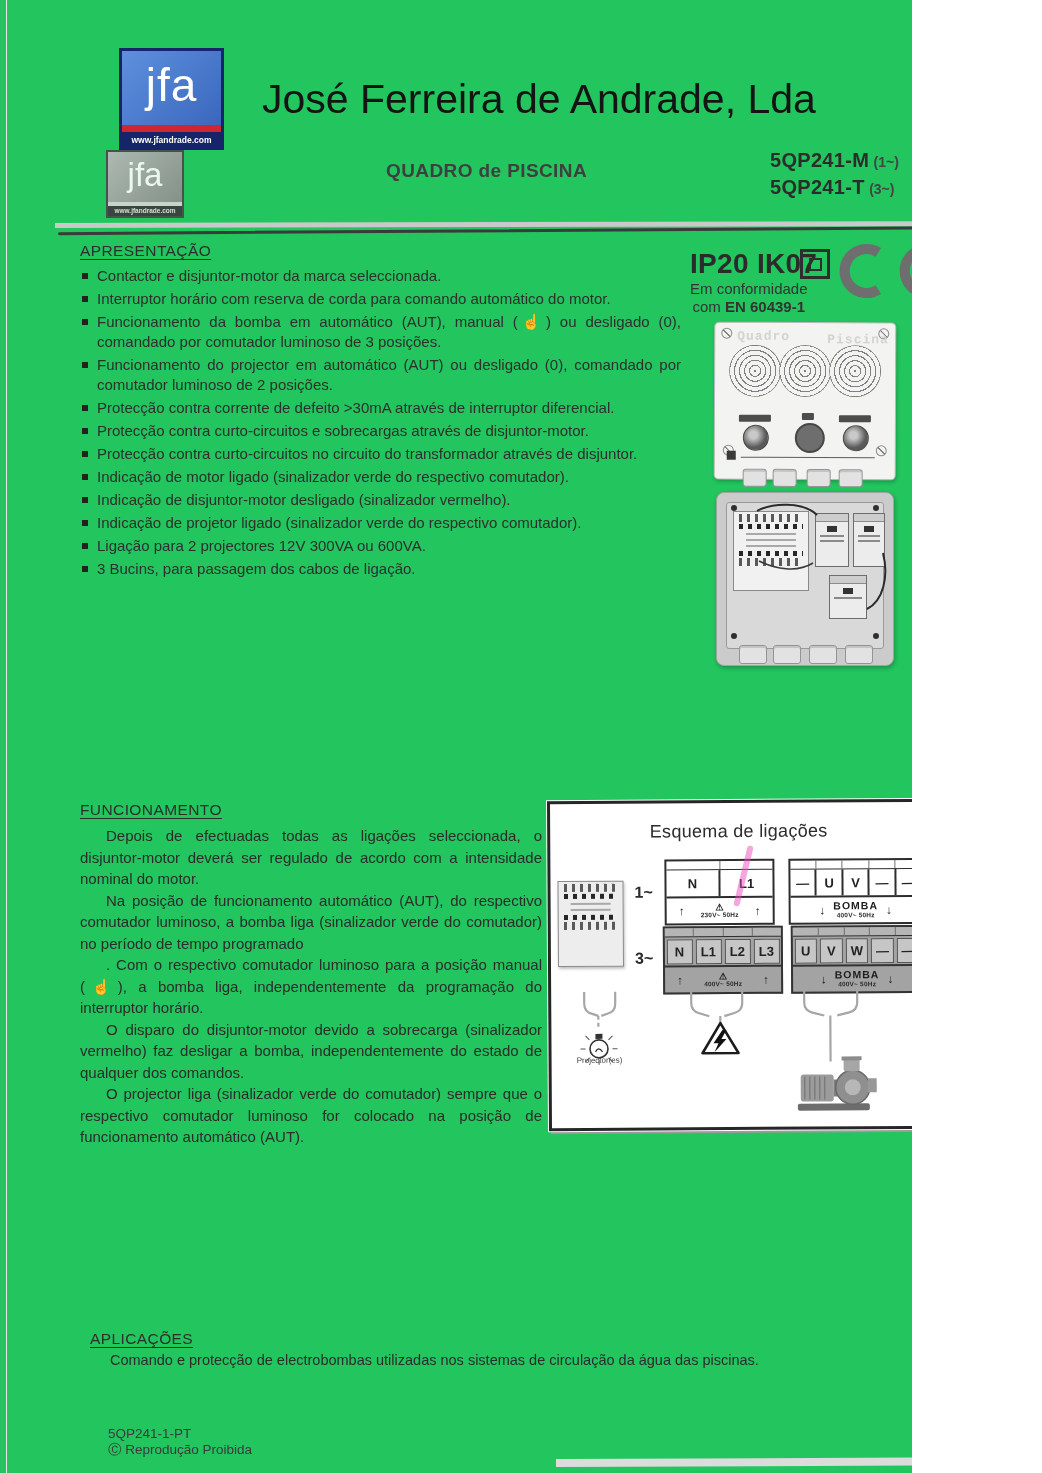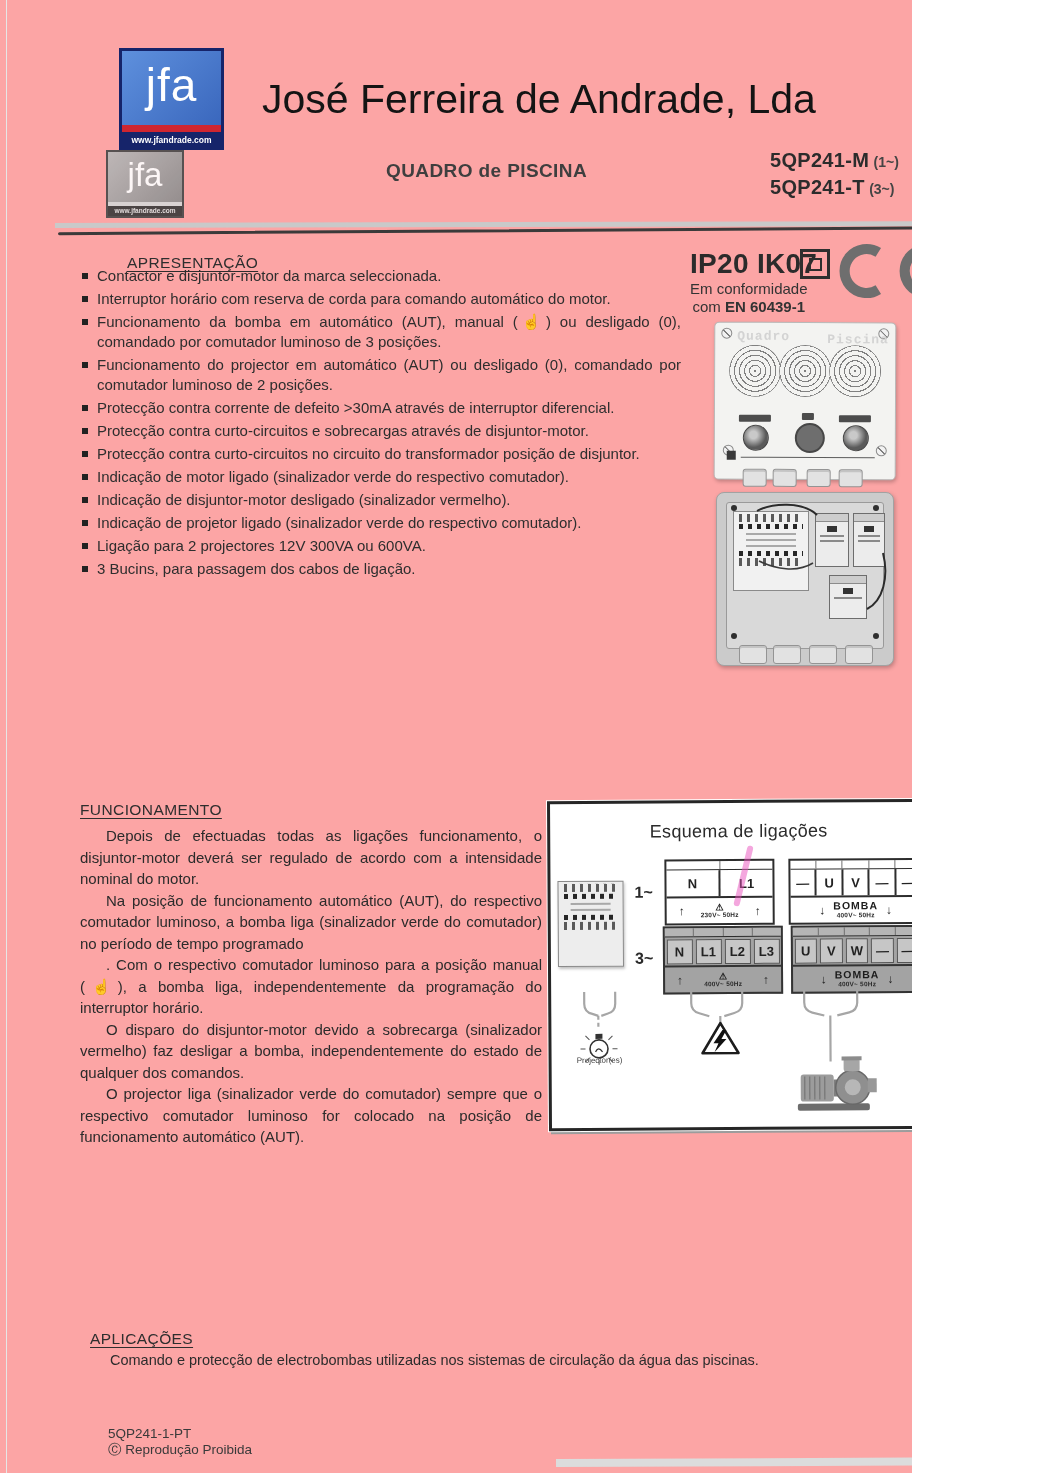--- a/index.html
+++ b/index.html
@@ -1,16 +1,16 @@
 <!DOCTYPE html>
 <html><head>
 <meta charset="utf-8">
 <style>
   html,body{margin:0;padding:0;background:#ffffff;}
-  .page{position:relative;width:912px;height:1473px;background:#fca5a5;overflow:hidden;
+  .page{position:relative;width:912px;height:1473px;background:#22c55e;overflow:hidden;
         font-family:"Liberation Sans",sans-serif;color:#333;}
   .abs{position:absolute;}
 
   
   .logo1{left:119px;top:48px;width:99px;height:96px;display:flex;flex-direction:column;
          border:3px solid #16246a;background:#16246a;}
   .logo1 .face{flex:1;background:linear-gradient(135deg,#5e90dd,#3a67bd);display:flex;
                align-items:center;justify-content:center;}
   .logo1 .face span{color:#fff;font-size:46px;font-weight:500;letter-spacing:1px;transform:translateY(-3px);}
   .logo1 .red{height:7px;background:#cf2630;margin-bottom:2px;}
@@ -151,21 +151,21 @@
   <div class="abs models">
     <div><b>5QP241-M</b>
       <span class="ph">(1~)</span></div>
     <div><b>5QP241-T</b>
       <span class="ph">(3~)</span></div>
   </div>
 
   <div class="abs divA"></div>
   <div class="abs divB"></div>
 
-  <div class="abs shead" style="left:80px;top:254px;margin-left:47px;">APRESENTAÇÃO</div>
+  <div class="abs shead" style="left:80px;top:242px;">APRESENTAÇÃO</div>
 
   <div class="abs blist">
     <div class="bi">
         <span class="mk"></span>
         <span class="tx">Contactor e disjuntor-motor da marca seleccionada.</span>
       </div>
     <div class="bi">
         <span class="mk"></span>
         <span class="tx">Interruptor horário com reserva de corda para comando automático do motor.</span>
       </div>
@@ -180,21 +180,21 @@
     <div class="bi">
         <span class="mk"></span>
         <span class="tx">Protecção contra corrente de defeito &gt;30mA através de interruptor diferencial.</span>
       </div>
     <div class="bi">
         <span class="mk"></span>
         <span class="tx">Protecção contra curto-circuitos e sobrecargas através de disjuntor-motor.</span>
       </div>
     <div class="bi">
         <span class="mk"></span>
-        <span class="tx">Protecção contra curto-circuitos no circuito do transformador posição de disjuntor.</span>
+        <span class="tx">Protecção contra curto-circuitos no circuito do transformador através de disjuntor.</span>
       </div>
     <div class="bi">
         <span class="mk"></span>
         <span class="tx">Indicação de motor ligado (sinalizador verde do respectivo comutador).</span>
       </div>
     <div class="bi">
         <span class="mk"></span>
         <span class="tx">Indicação de disjuntor-motor desligado (sinalizador vermelho).</span>
       </div>
     <div class="bi">
@@ -291,21 +291,21 @@
     </svg>
 
     <div class="abs gland" style="left:22px;top:152px;width:26px;height:17px;"></div>
     <div class="abs gland" style="left:56px;top:152px;width:26px;height:17px;"></div>
     <div class="abs gland" style="left:92px;top:152px;width:26px;height:17px;"></div>
     <div class="abs gland" style="left:128px;top:152px;width:26px;height:17px;"></div>
   </div>
 
   <div class="abs fcol">
     <div class="shead" style="margin-bottom:6px;">FUNCIONAMENTO</div>
-    <p>Depois de efectuadas todas as ligações funcionamento, o disjuntor-motor deverá ser regulado de acordo com a intensidade nominal do motor.</p>
+    <p>Depois de efectuadas todas as ligações seleccionada, o disjuntor-motor deverá ser regulado de acordo com a intensidade nominal do motor.</p>
     <p>Na posição de funcionamento automático (AUT), do respectivo comutador luminoso, a bomba liga (sinalizador verde do comutador) no período de tempo programado</p>
     <p>. Com o respectivo comutador luminoso para a posição manual (☝), a bomba liga, independentemente da programação do interruptor horário.</p>
     <p>O disparo do disjuntor-motor devido a sobrecarga (sinalizador vermelho) faz desligar a bomba, independentemente do estado de qualquer dos comandos.</p>
     <p>O projector liga (sinalizador verde do comutador) sempre que o respectivo comutador luminoso for colocado na posição de funcionamento automático (AUT).</p>
   </div>
 
   <div class="abs esq">
     <div class="esqtitle">Esquema de ligações</div>
 
     <div class="xfmr">

